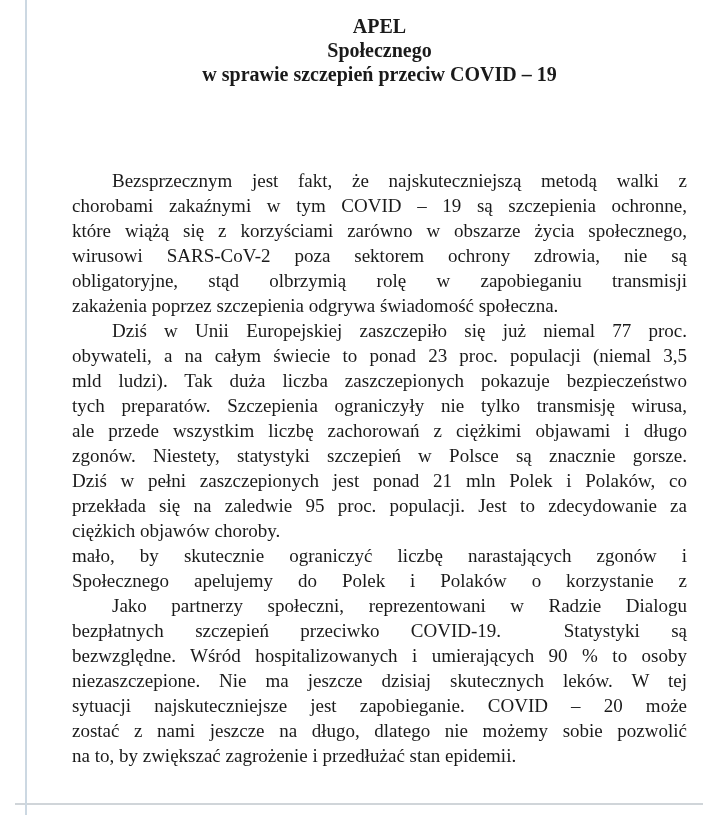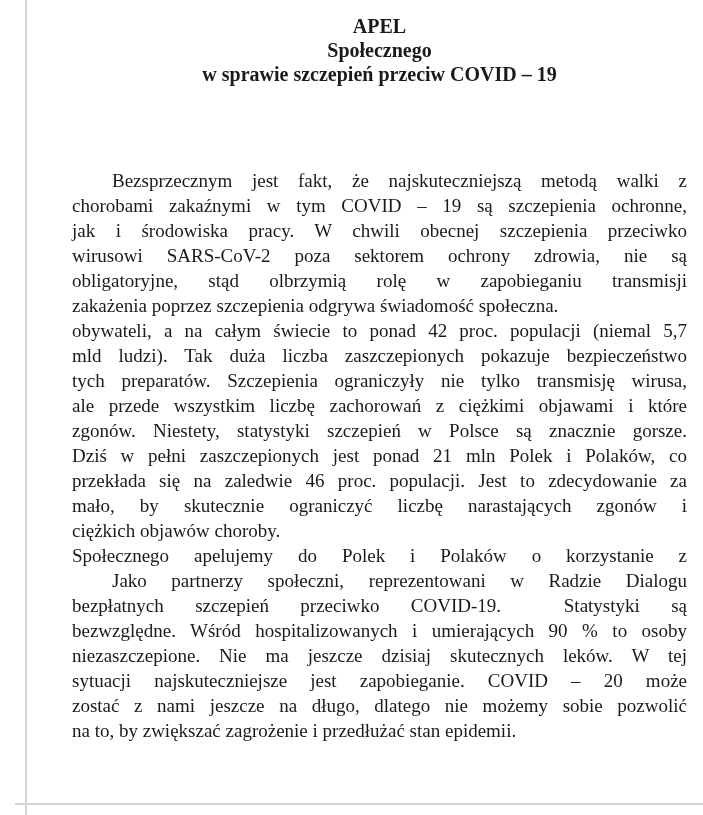--- a/index.html
+++ b/index.html
@@ -87,35 +87,36 @@
   <div id="content">
     <div id="title-block">
         <div class="title-line">APEL</div>
         <div class="title-line">Społecznego</div>
         <div class="title-line">w sprawie szczepień przeciw COVID – 19</div>
       </div>
     <div id="body-block">
         <div>
           <div class="body-line para-first">Bezsprzecznym jest fakt, że najskuteczniejszą metodą walki z</div>
           <div class="body-line">chorobami zakaźnymi w tym COVID – 19 są szczepienia ochronne,</div>
-          <div class="body-line">jak i środowiska pracy. W chwili obecnej szczepienia przeciwko</div>
+          <div class="body-line">które wiążą się z korzyściami zarówno w obszarze życia społecznego,</div>
           <div class="body-line">wirusowi SARS-CoV-2 poza sektorem ochrony zdrowia, nie są</div>
           <div class="body-line">obligatoryjne, stąd olbrzymią rolę w zapobieganiu transmisji</div>
           <div class="body-line para-last">zakażenia poprzez szczepienia odgrywa świadomość społeczna.</div>
         </div>
         <div>
-          <div class="body-line">obywateli, a na całym świecie to ponad 42 proc. populacji (niemal 5,7</div>
+          <div class="body-line para-first">Dziś w Unii Europejskiej zaszczepiło się już niemal 77 proc.</div>
+          <div class="body-line">obywateli, a na całym świecie to ponad 23 proc. populacji (niemal 3,5</div>
           <div class="body-line">mld ludzi). Tak duża liczba zaszczepionych pokazuje bezpieczeństwo</div>
           <div class="body-line">tych preparatów. Szczepienia ograniczyły nie tylko transmisję wirusa,</div>
-          <div class="body-line">ale przede wszystkim liczbę zachorowań z ciężkimi objawami i które</div>
+          <div class="body-line">ale przede wszystkim liczbę zachorowań z ciężkimi objawami i długo</div>
           <div class="body-line">zgonów. Niestety, statystyki szczepień w Polsce są znacznie gorsze.</div>
           <div class="body-line">Dziś w pełni zaszczepionych jest ponad 21 mln Polek i Polaków, co</div>
-          <div class="body-line">przekłada się na zaledwie 46 proc. populacji. Jest to zdecydowanie za</div>
+          <div class="body-line">przekłada się na zaledwie 95 proc. populacji. Jest to zdecydowanie za</div>
+          <div class="body-line para-last">ciężkich objawów choroby.</div>
           <div class="body-line">mało, by skutecznie ograniczyć liczbę narastających zgonów i</div>
-          <div class="body-line para-last">ciężkich objawów choroby.</div>
         </div>
         <div>
           <div class="body-line">Społecznego apelujemy do Polek i Polaków o korzystanie z</div>
           <div class="body-line para-first">Jako partnerzy społeczni, reprezentowani w Radzie Dialogu</div>
           <div class="body-line">bezpłatnych szczepień przeciwko COVID-19.  Statystyki są</div>
           <div class="body-line">bezwzględne. Wśród hospitalizowanych i umierających 90 % to osoby</div>
           <div class="body-line">niezaszczepione. Nie ma jeszcze dzisiaj skutecznych leków. W tej</div>
           <div class="body-line">sytuacji najskuteczniejsze jest zapobieganie. COVID – 20 może</div>
           <div class="body-line">zostać z nami jeszcze na długo, dlatego nie możemy sobie pozwolić</div>
           <div class="body-line para-last">na to, by zwiększać zagrożenie i przedłużać stan epidemii.</div>

